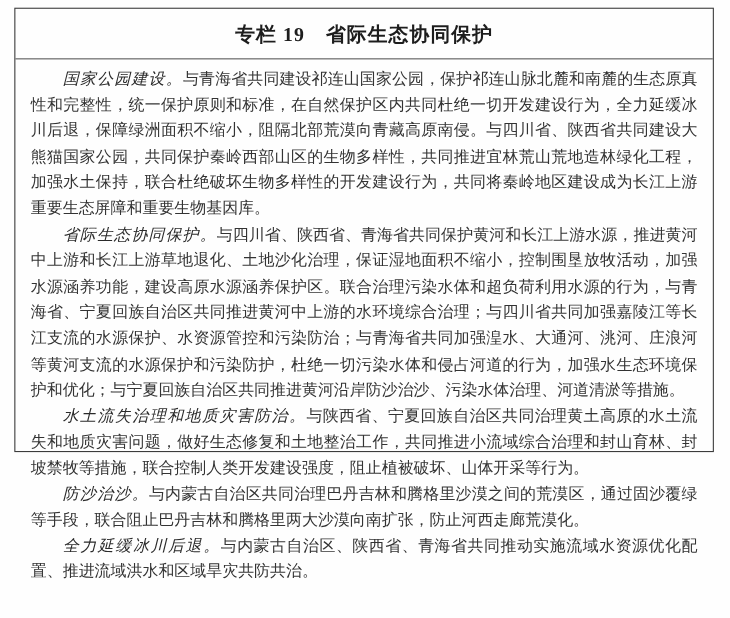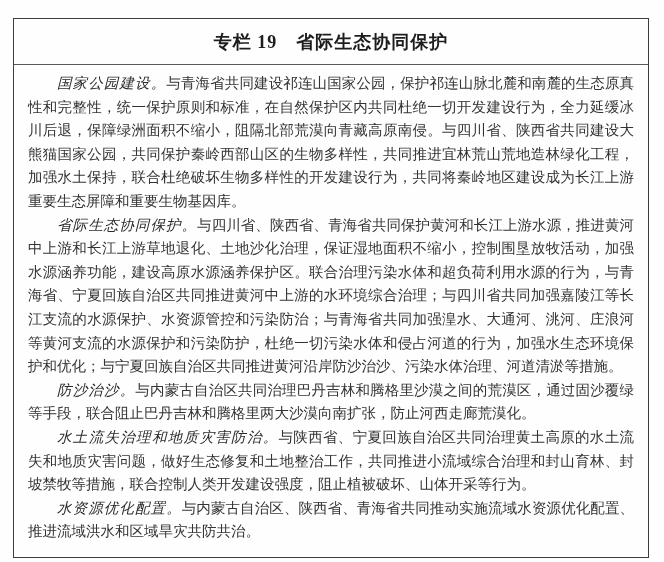--- a/index.html
+++ b/index.html
@@ -12,23 +12,23 @@
     width: 664px;
     height: 562px;
     background: #fefefe;
     font-family: "Liberation Serif", "DejaVu Serif", serif;
     color: #2e2e2e;
     overflow: hidden;
   }
   .panel {
     position: absolute;
     left: 13px;
-    top: 18px;
+    top: 7px;
     width: 636px;
-    height: 540px;
+    height: 404px;
     border: 1px solid #3c3c3c;
     box-sizing: border-box;
     background: #fefefe;
   }
   .panel-title {
     height: 45px;
     border-bottom: 1px solid #5a5a5a;
     display: flex;
     align-items: center;
     justify-content: center;
@@ -58,18 +58,18 @@
 </style>
 </head>
 <body>
 
 <div class="page">
   <div class="panel">
     <div class="panel-title">专栏 19　省际生态协同保护</div>
     <div class="panel-body">
       <p><span class="lead">国家公园建设。</span><span>与青海省共同建设祁连山国家公园，保护祁连山脉北麓和南麓的生态原真性和完整性，统一保护原则和标准，在自然保护区内共同杜绝一切开发建设行为，全力延缓冰川后退，保障绿洲面积不缩小，阻隔北部荒漠向青藏高原南侵。与四川省、陕西省共同建设大熊猫国家公园，共同保护秦岭西部山区的生物多样性，共同推进宜林荒山荒地造林绿化工程，加强水土保持，联合杜绝破坏生物多样性的开发建设行为，共同将秦岭地区建设成为长江上游重要生态屏障和重要生物基因库。</span></p>
       <p><span class="lead">省际生态协同保护。</span><span>与四川省、陕西省、青海省共同保护黄河和长江上游水源，推进黄河中上游和长江上游草地退化、土地沙化治理，保证湿地面积不缩小，控制围垦放牧活动，加强水源涵养功能，建设高原水源涵养保护区。联合治理污染水体和超负荷利用水源的行为，与青海省、宁夏回族自治区共同推进黄河中上游的水环境综合治理；与四川省共同加强嘉陵江等长江支流的水源保护、水资源管控和污染防治；与青海省共同加强湟水、大通河、洮河、庄浪河等黄河支流的水源保护和污染防护，杜绝一切污染水体和侵占河道的行为，加强水生态环境保护和优化；与宁夏回族自治区共同推进黄河沿岸防沙治沙、污染水体治理、河道清淤等措施。</span></p>
+      <p><span class="lead">水土流失治理和地质灾害防治。</span><span>与陕西省、宁夏回族自治区共同治理黄土高原的水土流失和地质灾害问题，做好生态修复和土地整治工作，共同推进小流域综合治理和封山育林、封坡禁牧等措施，联合控制人类开发建设强度，阻止植被破坏、山体开采等行为。</span></p>
       <p><span class="lead">防沙治沙。</span><span>与内蒙古自治区共同治理巴丹吉林和腾格里沙漠之间的荒漠区，通过固沙覆绿等手段，联合阻止巴丹吉林和腾格里两大沙漠向南扩张，防止河西走廊荒漠化。</span></p>
-      <p><span class="lead">水土流失治理和地质灾害防治。</span><span>与陕西省、宁夏回族自治区共同治理黄土高原的水土流失和地质灾害问题，做好生态修复和土地整治工作，共同推进小流域综合治理和封山育林、封坡禁牧等措施，联合控制人类开发建设强度，阻止植被破坏、山体开采等行为。</span></p>
-      <p><span class="lead">水资源优化配置。</span><span>与内蒙古自治区、陕西省、青海省共同推动实施流域水资源优化配置、推进流域洪水和区域旱灾共防共治。</span></p>
+      <p><span class="lead">全力延缓冰川后退。</span><span>与内蒙古自治区、陕西省、青海省共同推动实施流域水资源优化配置、推进流域洪水和区域旱灾共防共治。</span></p>
     </div>
   </div>
 </div>
 
 </body></html>

